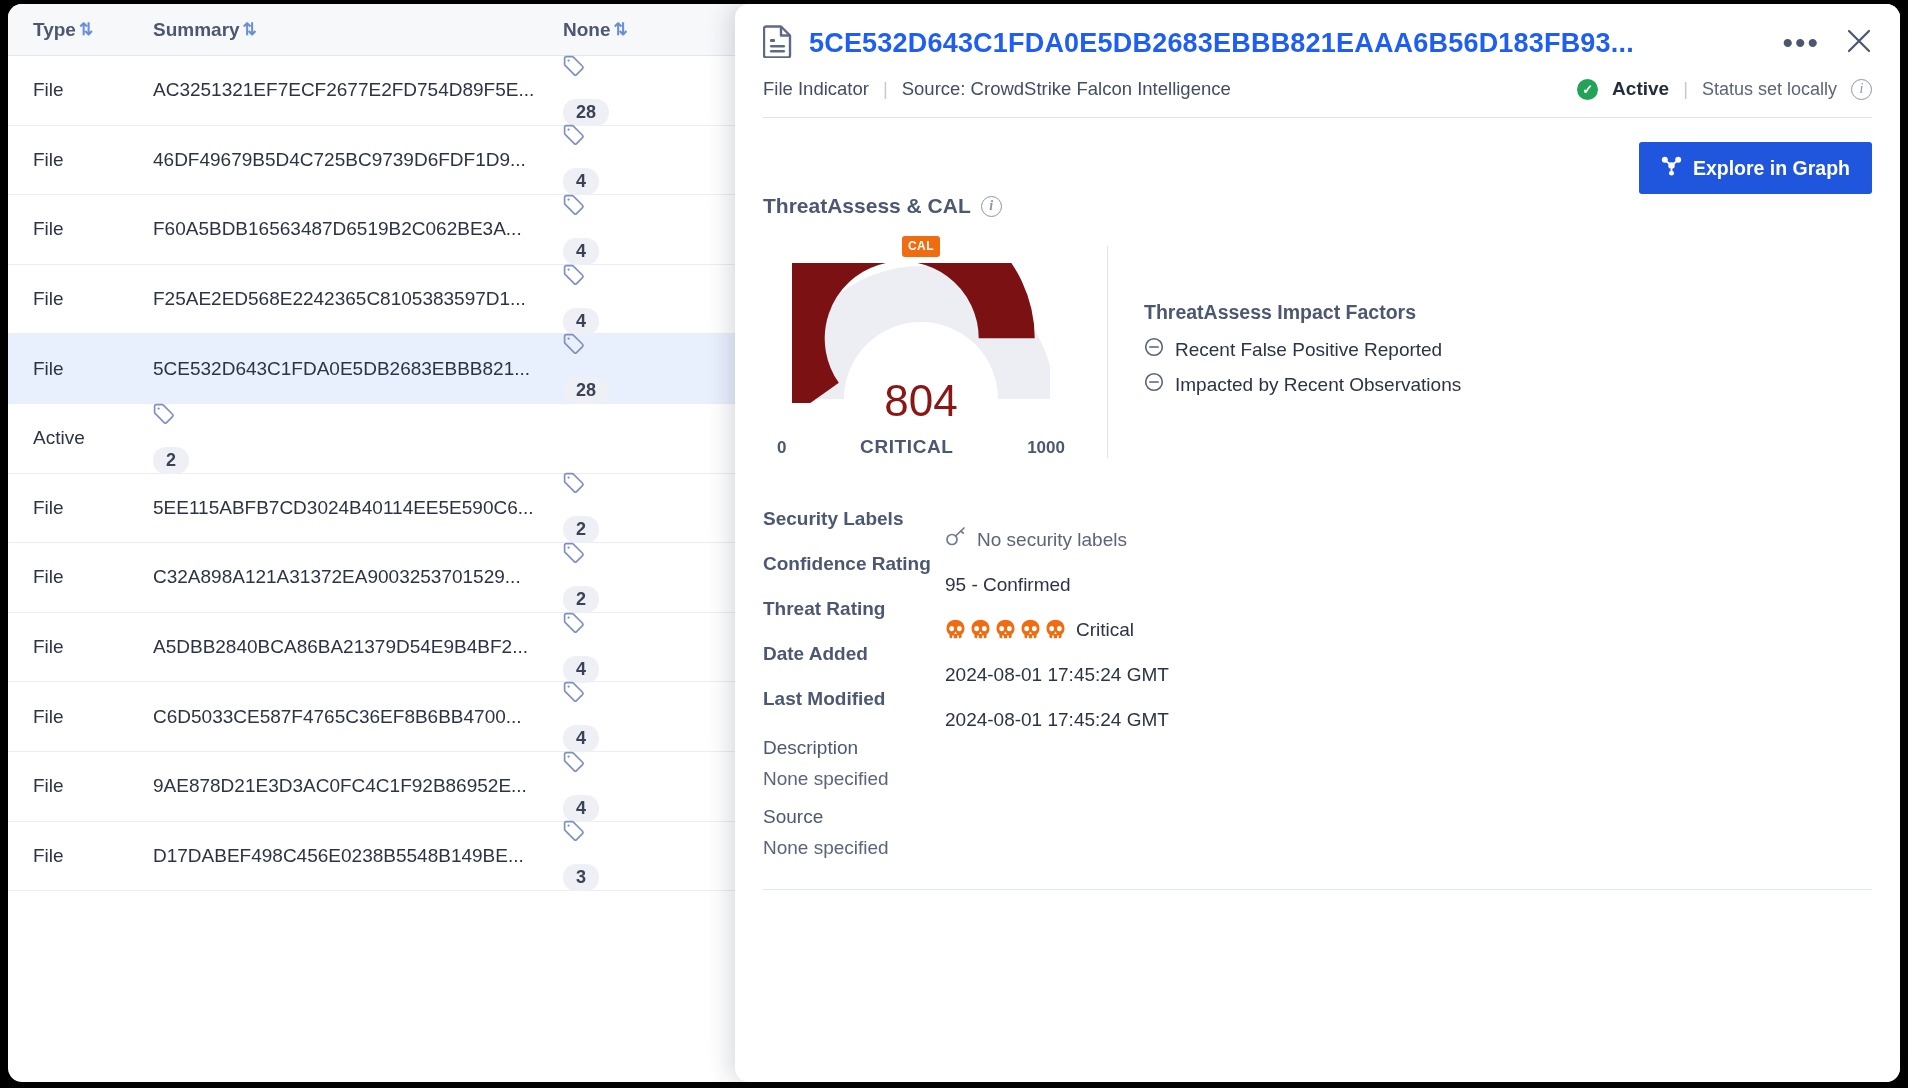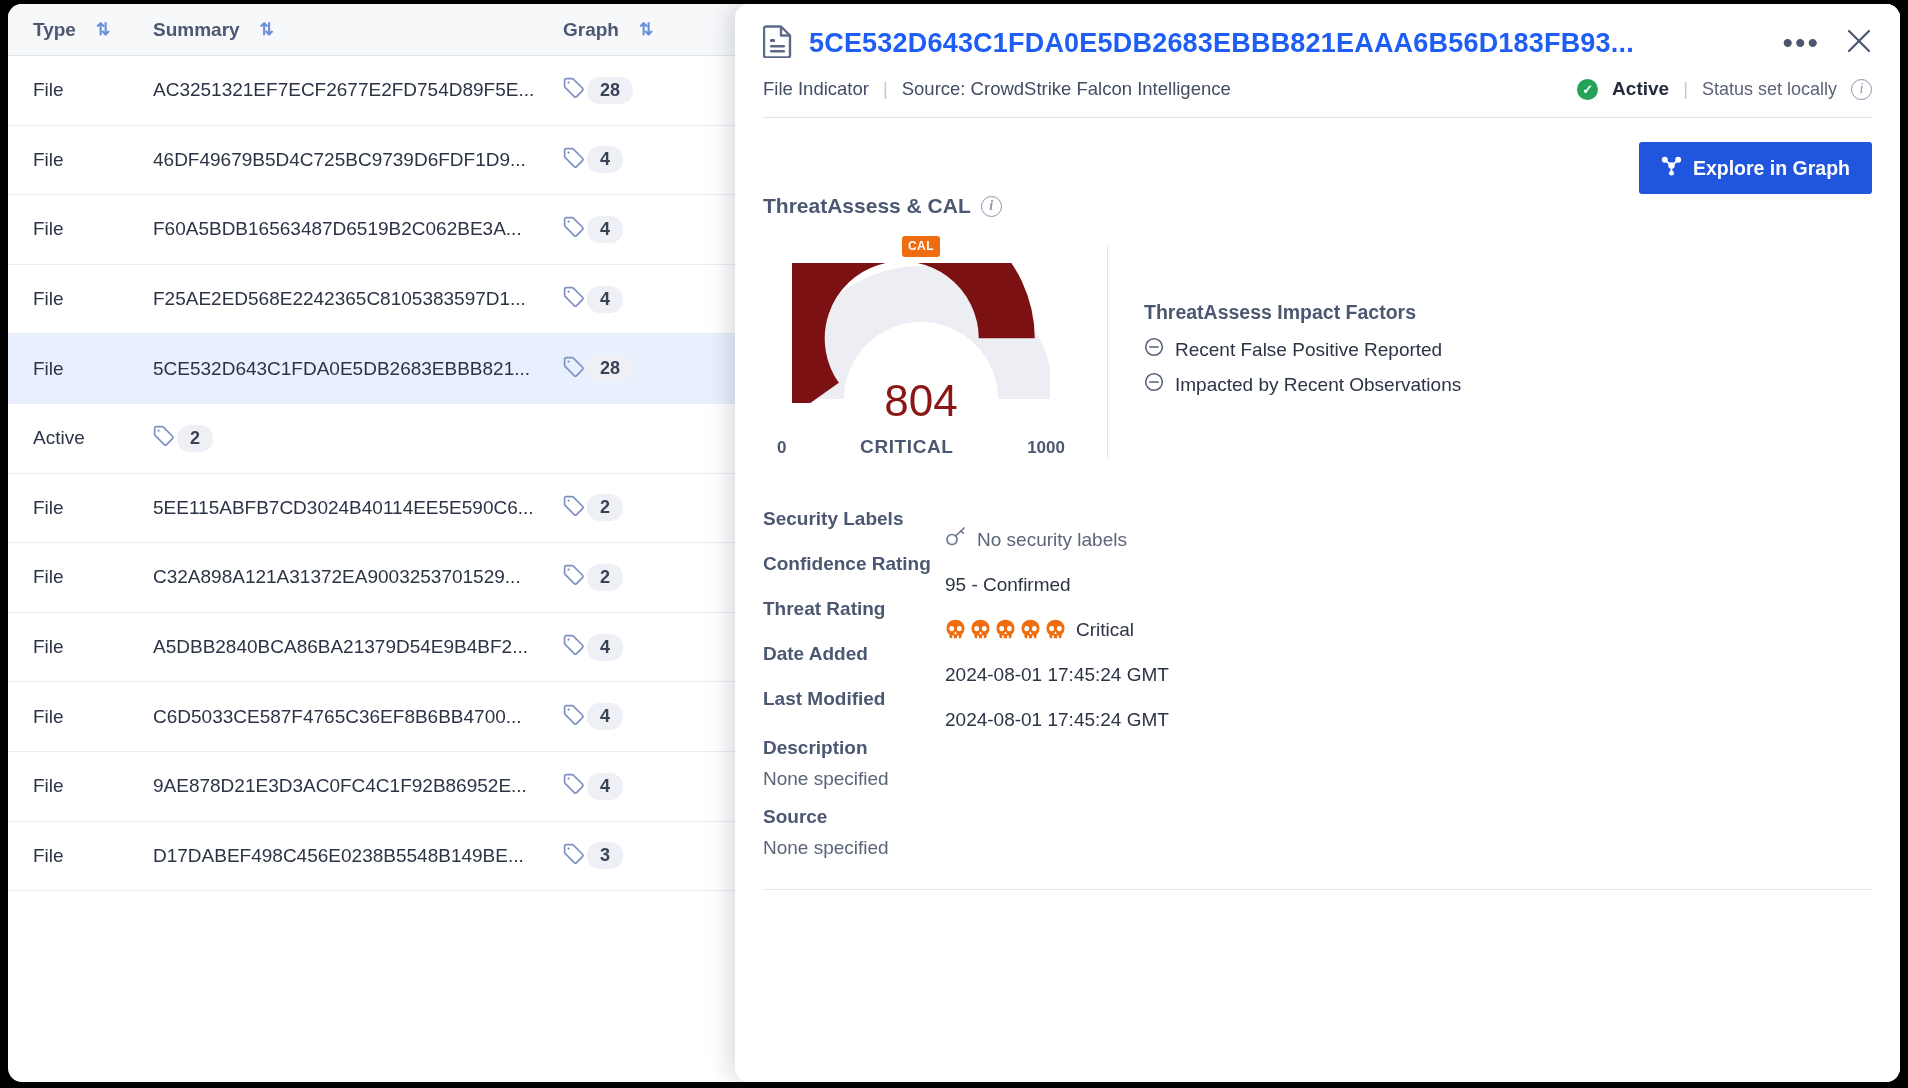--- a/index.html
+++ b/index.html
@@ -30,21 +30,21 @@
     border-bottom: 1px solid #e2e6ee;
     display: flex;
     align-items: center;
   }
   .th {
     font-size: 19px;
     color: #4c5871;
     font-weight: 600;
     display: flex;
     align-items: center;
-    gap: 20px;
+    gap: 3px;
   }
   .th-type { margin-left: 25px; width: 120px; }
   .th-summary { width: 410px; }
   .th-tags { }
   .sort-ico {
     display: inline-block;
     color: #6a8fd8;
     font-size: 17px;
     line-height: 1;
     letter-spacing: -2px;
@@ -60,21 +60,21 @@
   .cell-type {
     margin-left: 25px; width: 120px;
     font-size: 19px; color: #2b3345;
   }
   .cell-summary {
     width: 410px;
     font-size: 19px; color: #2b3345;
     white-space: nowrap; overflow: hidden;
   }
   .cell-tags {
-    display: flex; align-items: center; gap: 2px;
+    display: flex; gap: 18px; flex-direction: column;
   }
   .tag-ico { color: #7e91c0; display: block; }
   .tag-pill {
     background: #eef0f5;
     color: #3a4256;
     font-size: 18px;
     font-weight: 600;
     border-radius: 13px;
     padding: 3px 13px;
     white-space: nowrap;
@@ -260,21 +260,21 @@
     color: #2b3345;
     display: flex; align-items: center; gap: 10px; margin-top: 42px;
   }
   .field-value.muted { color: #5b6478; }
   .key-ico { color: #6f7a91; display:block; }
   .skulls { display: flex; align-items: center; gap: 4px; }
   .skull { display:block; }
 
   .block { margin-top: 16px; }
   .block-title {
-    font-size: 19px; font-weight: 700; color: #4c5871;
+    font-size: 19px; font-weight: 400; color: #4c5871;
     margin-bottom: 9px;
   }
   .block-text { font-size: 19px; color: #5b6478; }
   .bottom-divider { height: 1px; background: #e2e6ee; margin-top: 30px; }
 </style>
 </head>
 <body>
 
 <div id="app">
 
@@ -282,21 +282,21 @@
     <div class="tbl-header">
       <div class="th th-type">
         <span>Type</span>
         <span class="sort-ico">⇅</span>
       </div>
       <div class="th th-summary">
         <span>Summary</span>
         <span class="sort-ico">⇅</span>
       </div>
       <div class="th th-tags">
-        <span>Graph</span>
+        <span>None</span>
         <span class="sort-ico">⇅</span>
       </div>
     </div>
     <div id="table-rows">
         <div class="row">
           <div class="cell-type">File</div>
           <div class="cell-summary">AC3251321EF7ECF2677E2FD754D89F5E...</div>
           <div class="cell-tags">
             <span class="tag-ico"><svg width="22" height="22" viewBox="0 0 22 22" fill="none">
                 <path d="M1.6 9.2V3.2a1.6 1.6 0 0 1 1.6-1.6h6a1.6 1.6 0 0 1 1.13.47l9.2 9.2a1.6 1.6 0 0 1 0 2.26l-6 6a1.6 1.6 0 0 1-2.26 0l-9.2-9.2A1.6 1.6 0 0 1 1.6 9.2z" stroke="#7e91c0" stroke-width="1.7" stroke-linejoin="round"></path>

